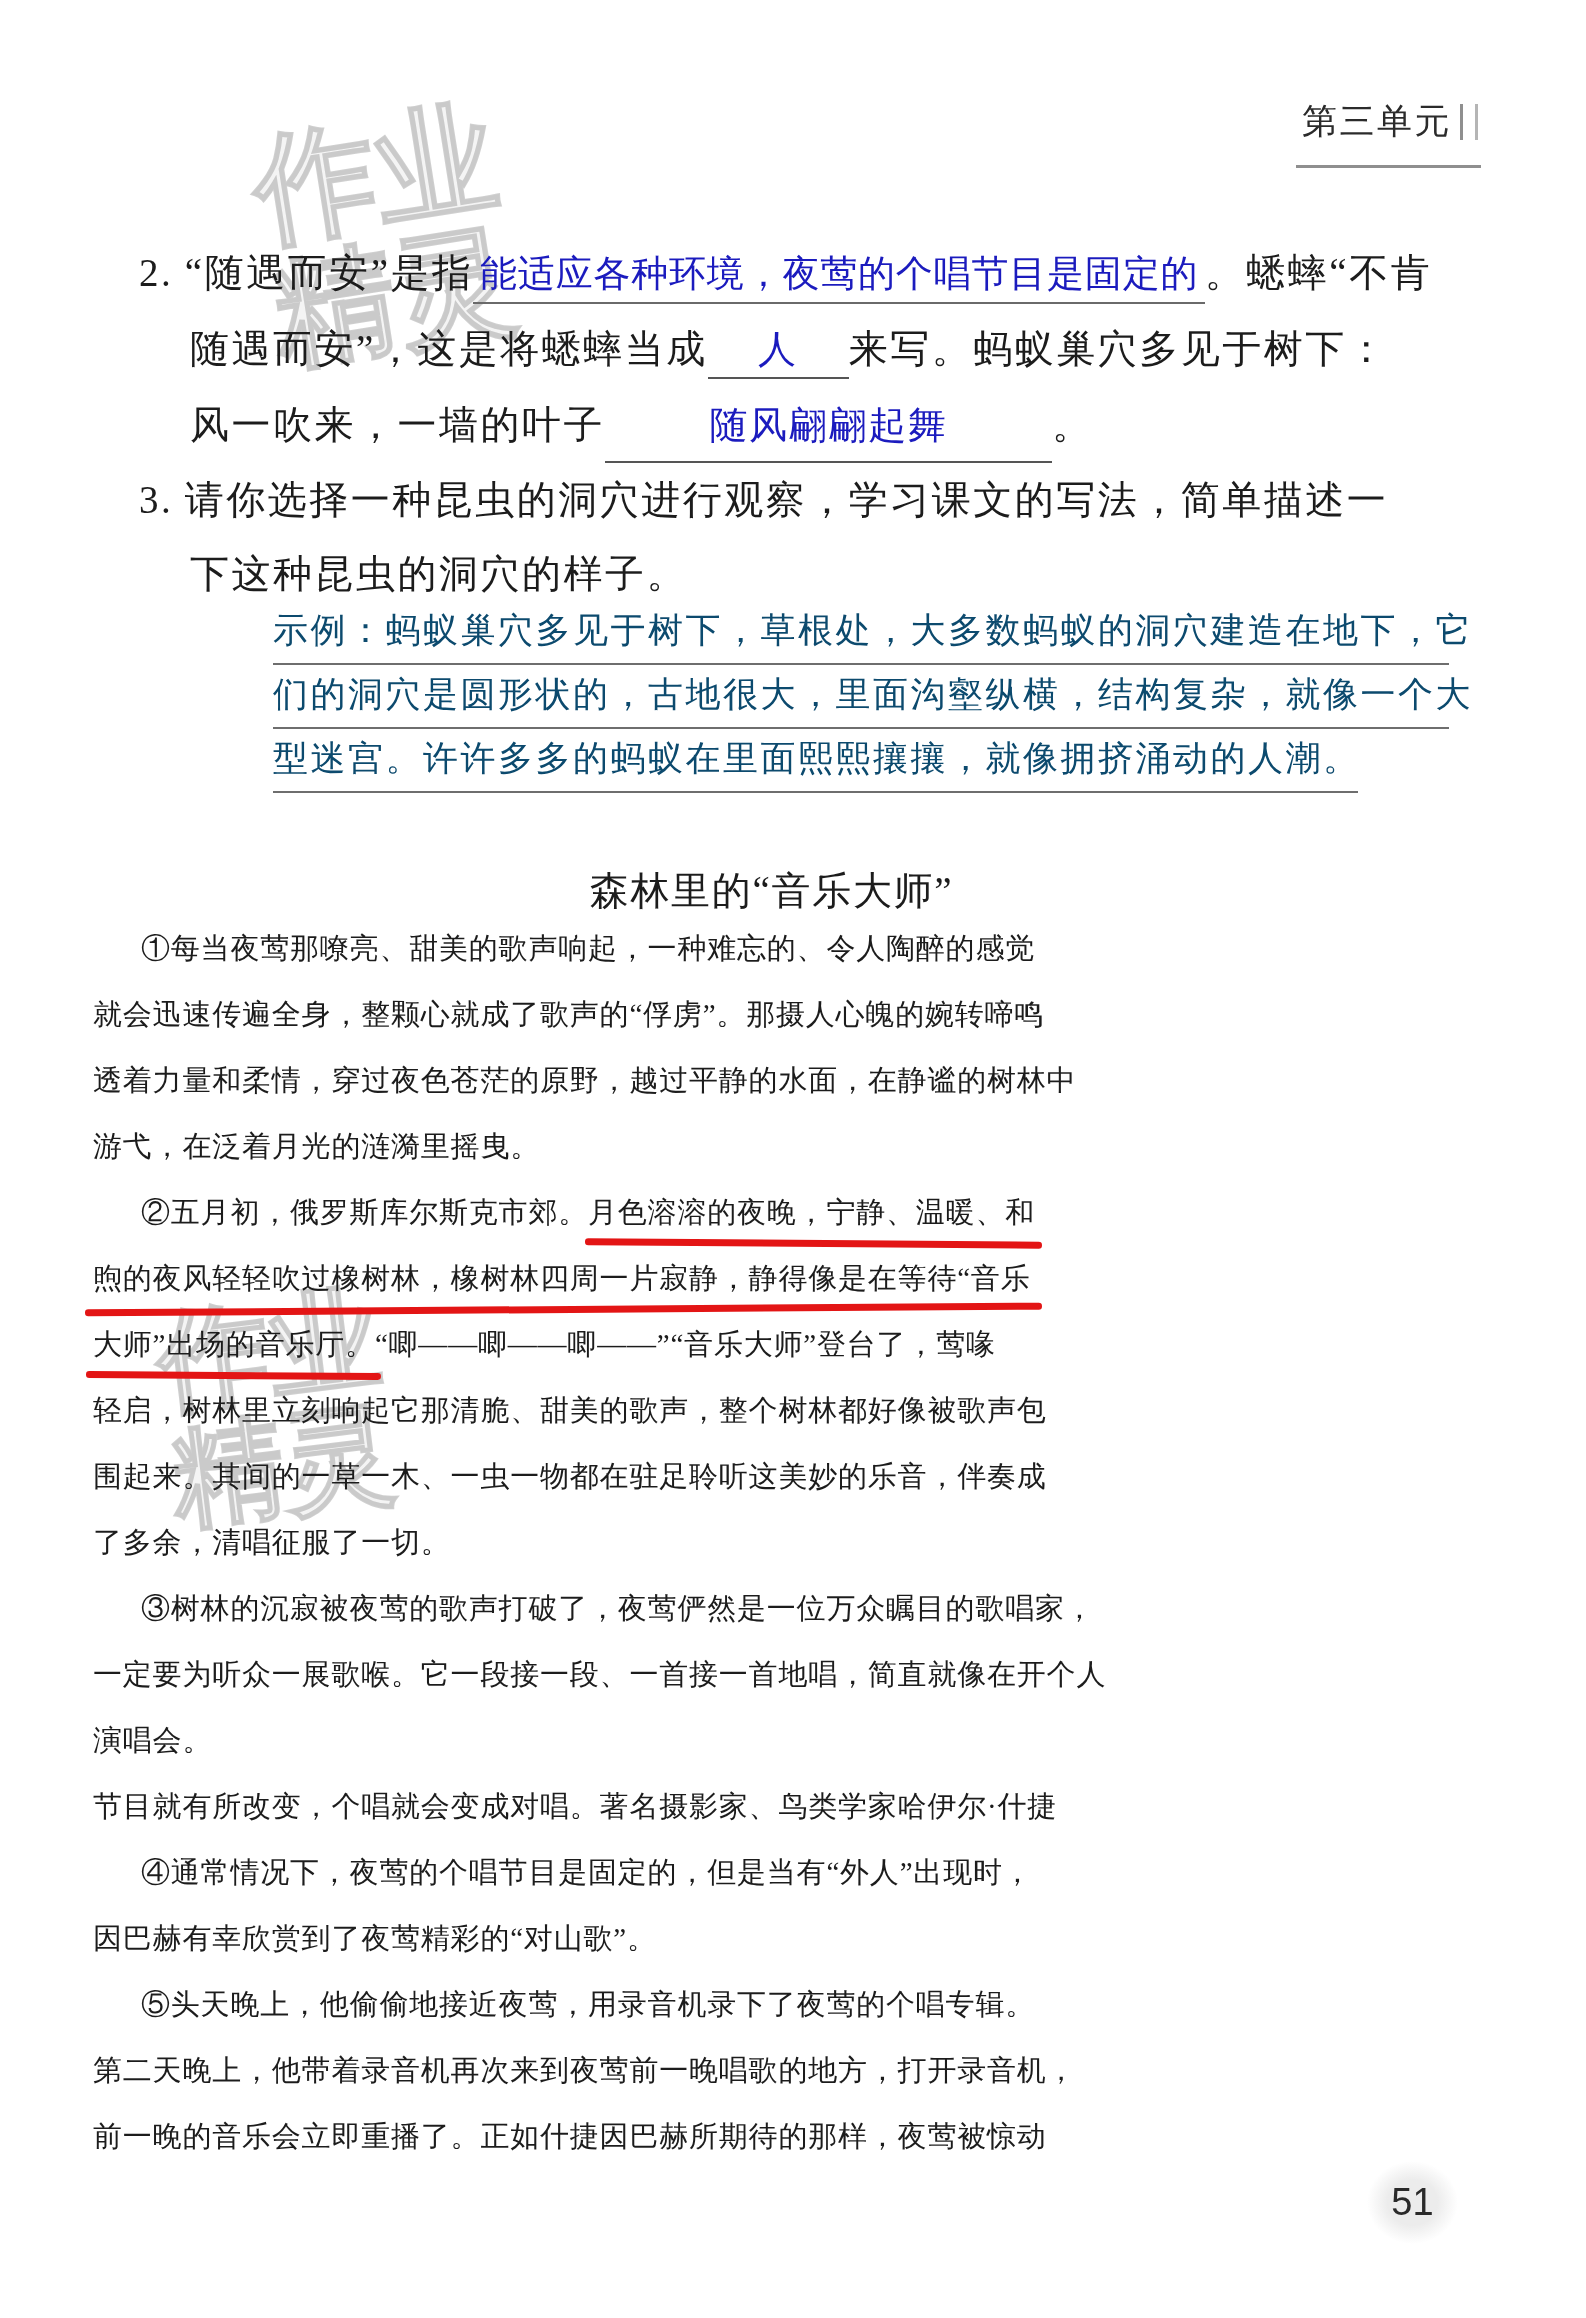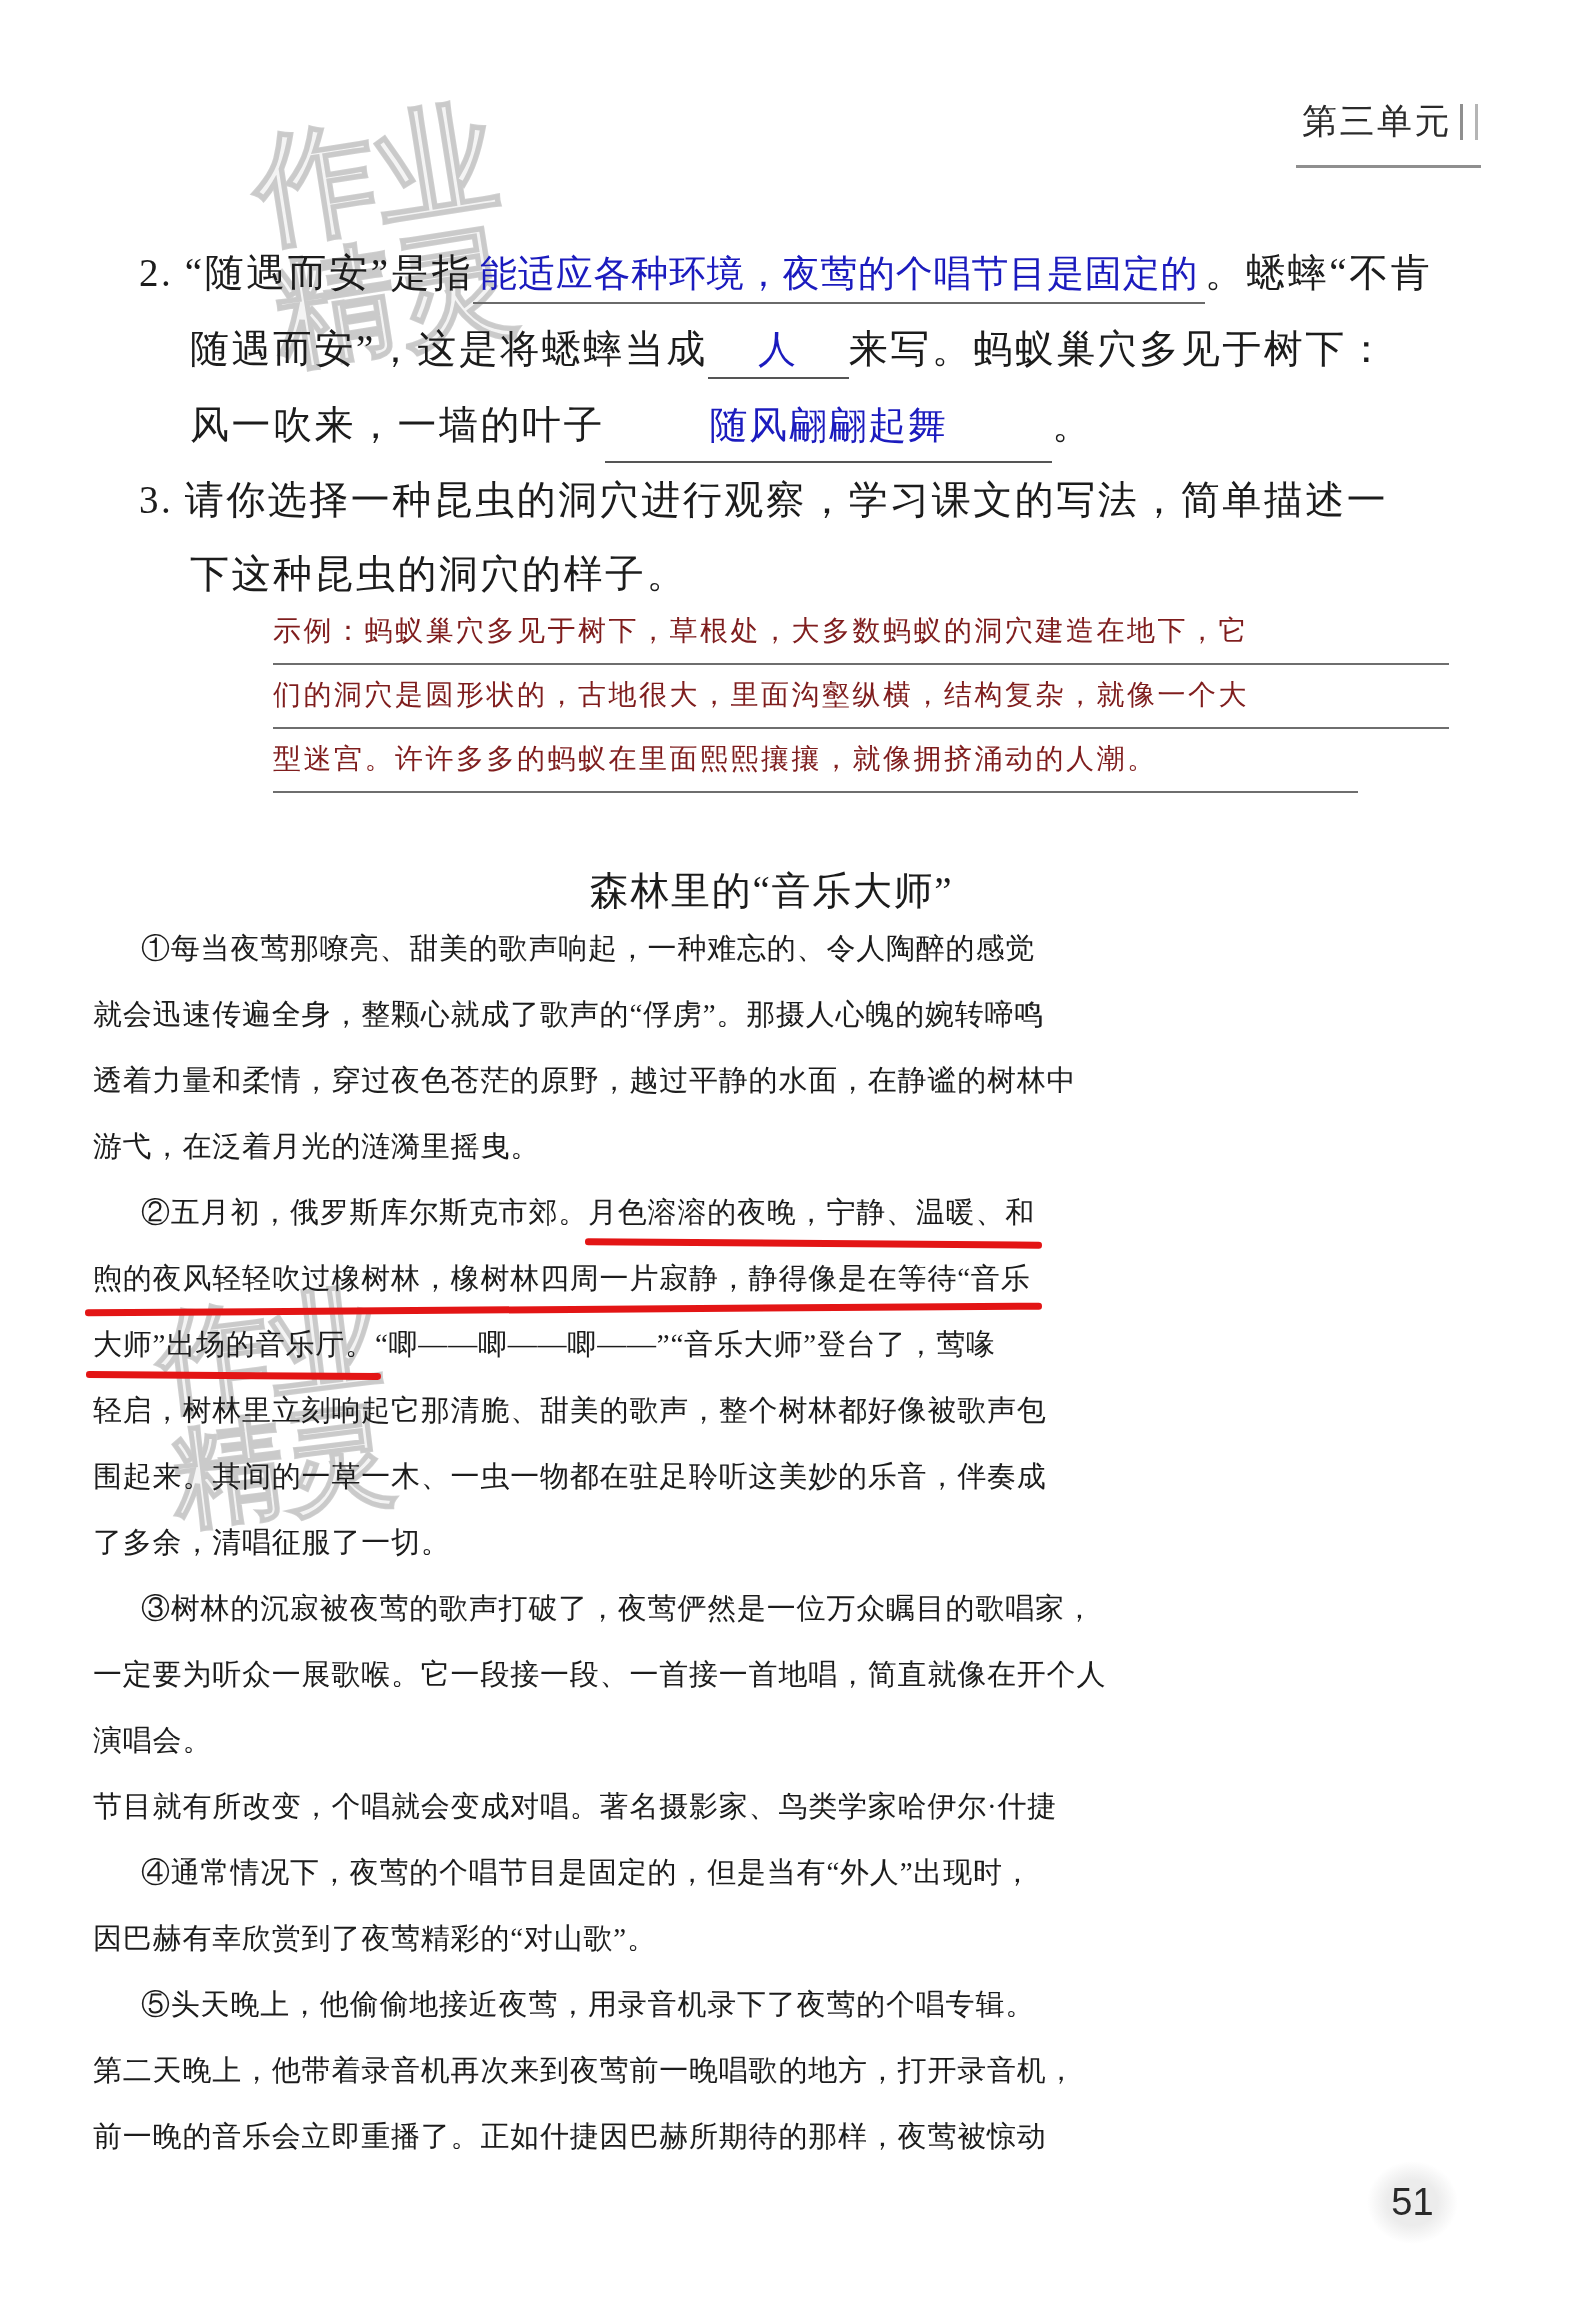--- a/index.html
+++ b/index.html
@@ -56,21 +56,21 @@
   .blank-mid{
     display:inline-block;width:447px;text-align:center;
     border-bottom:2.5px solid #555;
     font-size:38px;letter-spacing:1.7px;line-height:50px;padding-bottom:11px;
   }
   
   .ans-block{position:absolute;left:273px;top:601px;width:1176px;}
   .ans-line{
     height:62px;line-height:60px;
     border-bottom:2.5px solid #6e6e6e;
-    color:#7f1d1d;font-size:28px;letter-spacing:2.5px;
+    color:#0c4a6e;font-size:35px;letter-spacing:2.5px;
     white-space:nowrap;
   }
   .ans-line.short{width:1085px;}
   
   .sec-heading{
     position:absolute;left:93px;top:791px;
     font-size:40px;font-weight:bold;letter-spacing:3.3px;
   }
   .passage-title{
     position:absolute;left:93px;top:864px;width:1357px;

